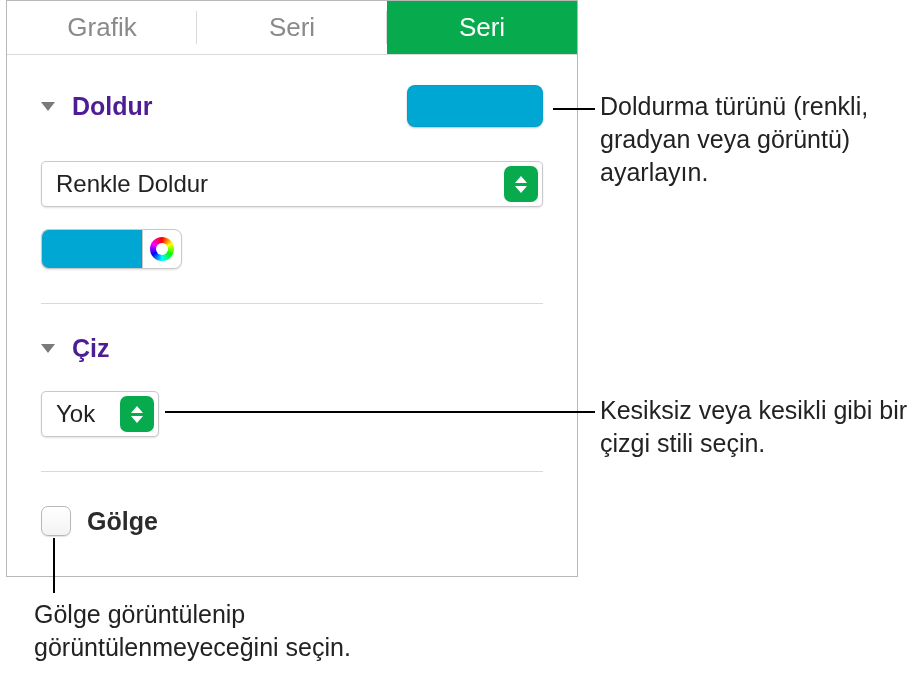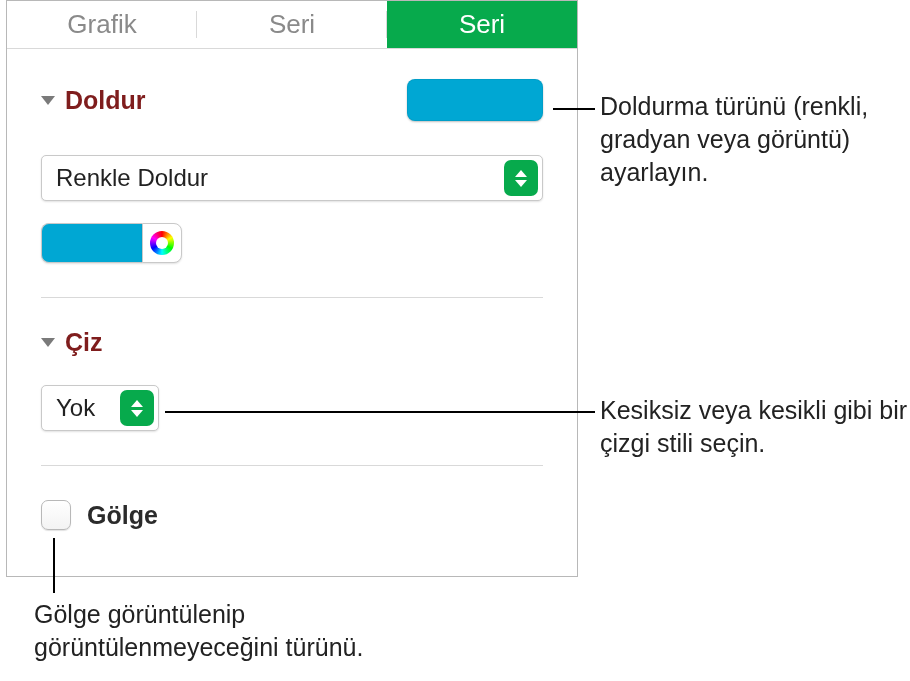--- a/index.html
+++ b/index.html
@@ -15,21 +15,21 @@
     position: absolute;
     left: 6px;
     top: 0;
     width: 572px;
     height: 577px;
     border: 1px solid #b8b8b8;
     background: #fff;
   }
   .tabbar {
     display: flex;
-    height: 48px;
+    height: 54px;
     border-bottom: 1px solid #d9d9d9;
   }
   .tab {
     flex: 1;
     display: flex;
     align-items: center;
     justify-content: center;
     font-size: 26px;
     color: #8a8a8a;
     position: relative;
@@ -46,25 +46,25 @@
     background: #07aa4c;
     color: #fff;
     font-weight: 500;
   }
   .section {
     padding: 0 34px;
   }
   .section-header {
     display: flex;
     align-items: center;
-    gap: 10px;
+    gap: 17px;
     margin-top: 30px;
     font-weight: 700;
     font-size: 25px;
-    color: #7f1d1d;
+    color: #4c1d95;
   }
   .disclosure {
     width: 0; height: 0;
     border-left: 7px solid transparent;
     border-right: 7px solid transparent;
     border-top: 9px solid #7a7a7a;
   }
   .fill-row {
     display: flex;
     align-items: center;
@@ -264,13 +264,13 @@
   </div>
 
 </div>
 
 <div class="callout-line" style="left:553px; top:108px; width:42px;"></div>
 <div class="callout-line" style="left:165px; top:411px; width:430px;"></div>
 <div class="callout-line-v" style="left:53px; top:538px; height:55px;"></div>
 
 <div class="callout" style="left:600px; top:90px; width:300px;">Doldurma türünü (renkli, gradyan veya görüntü) ayarlayın.</div>
 <div class="callout" style="left:600px; top:394px; width:310px;">Kesiksiz veya kesikli gibi bir çizgi stili seçin.</div>
-<div class="callout" style="left:34px; top:598px; width:400px;">Gölge görüntülenip görüntülenmeyeceğini türünü.</div>
+<div class="callout" style="left:34px; top:598px; width:400px;">Gölge görüntülenip görüntülenmeyeceğini seçin.</div>
 
 </body></html>

